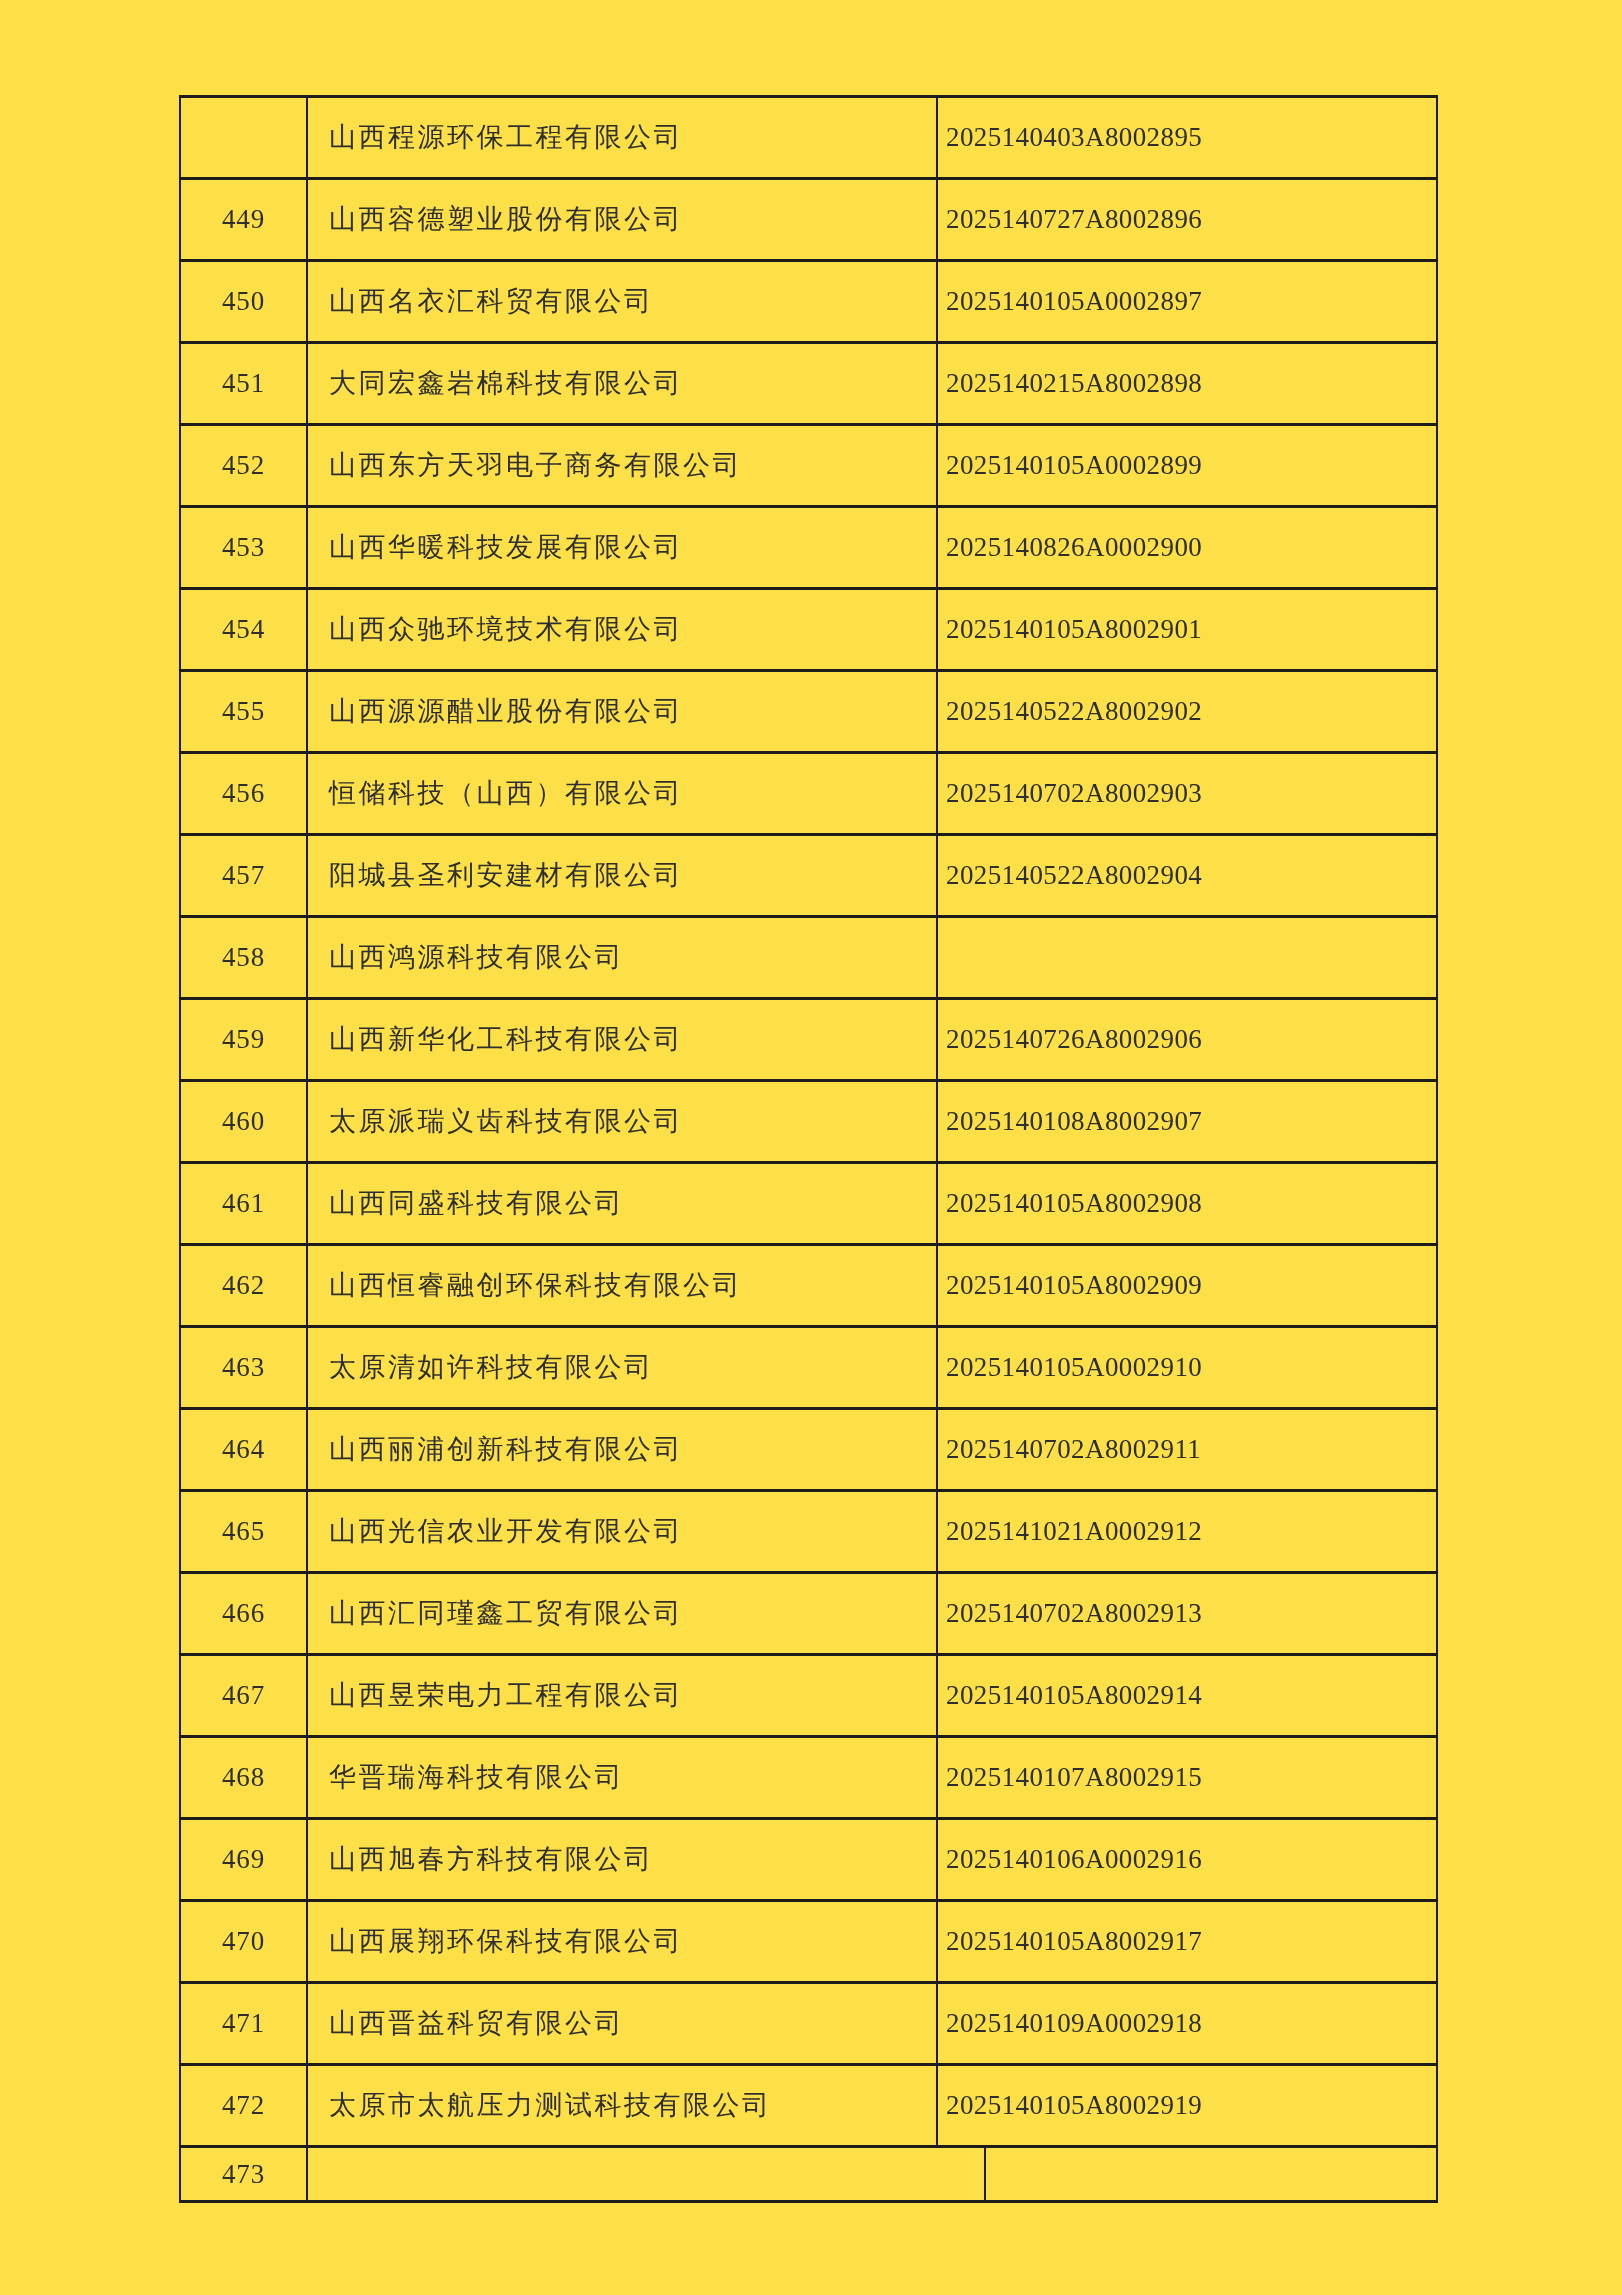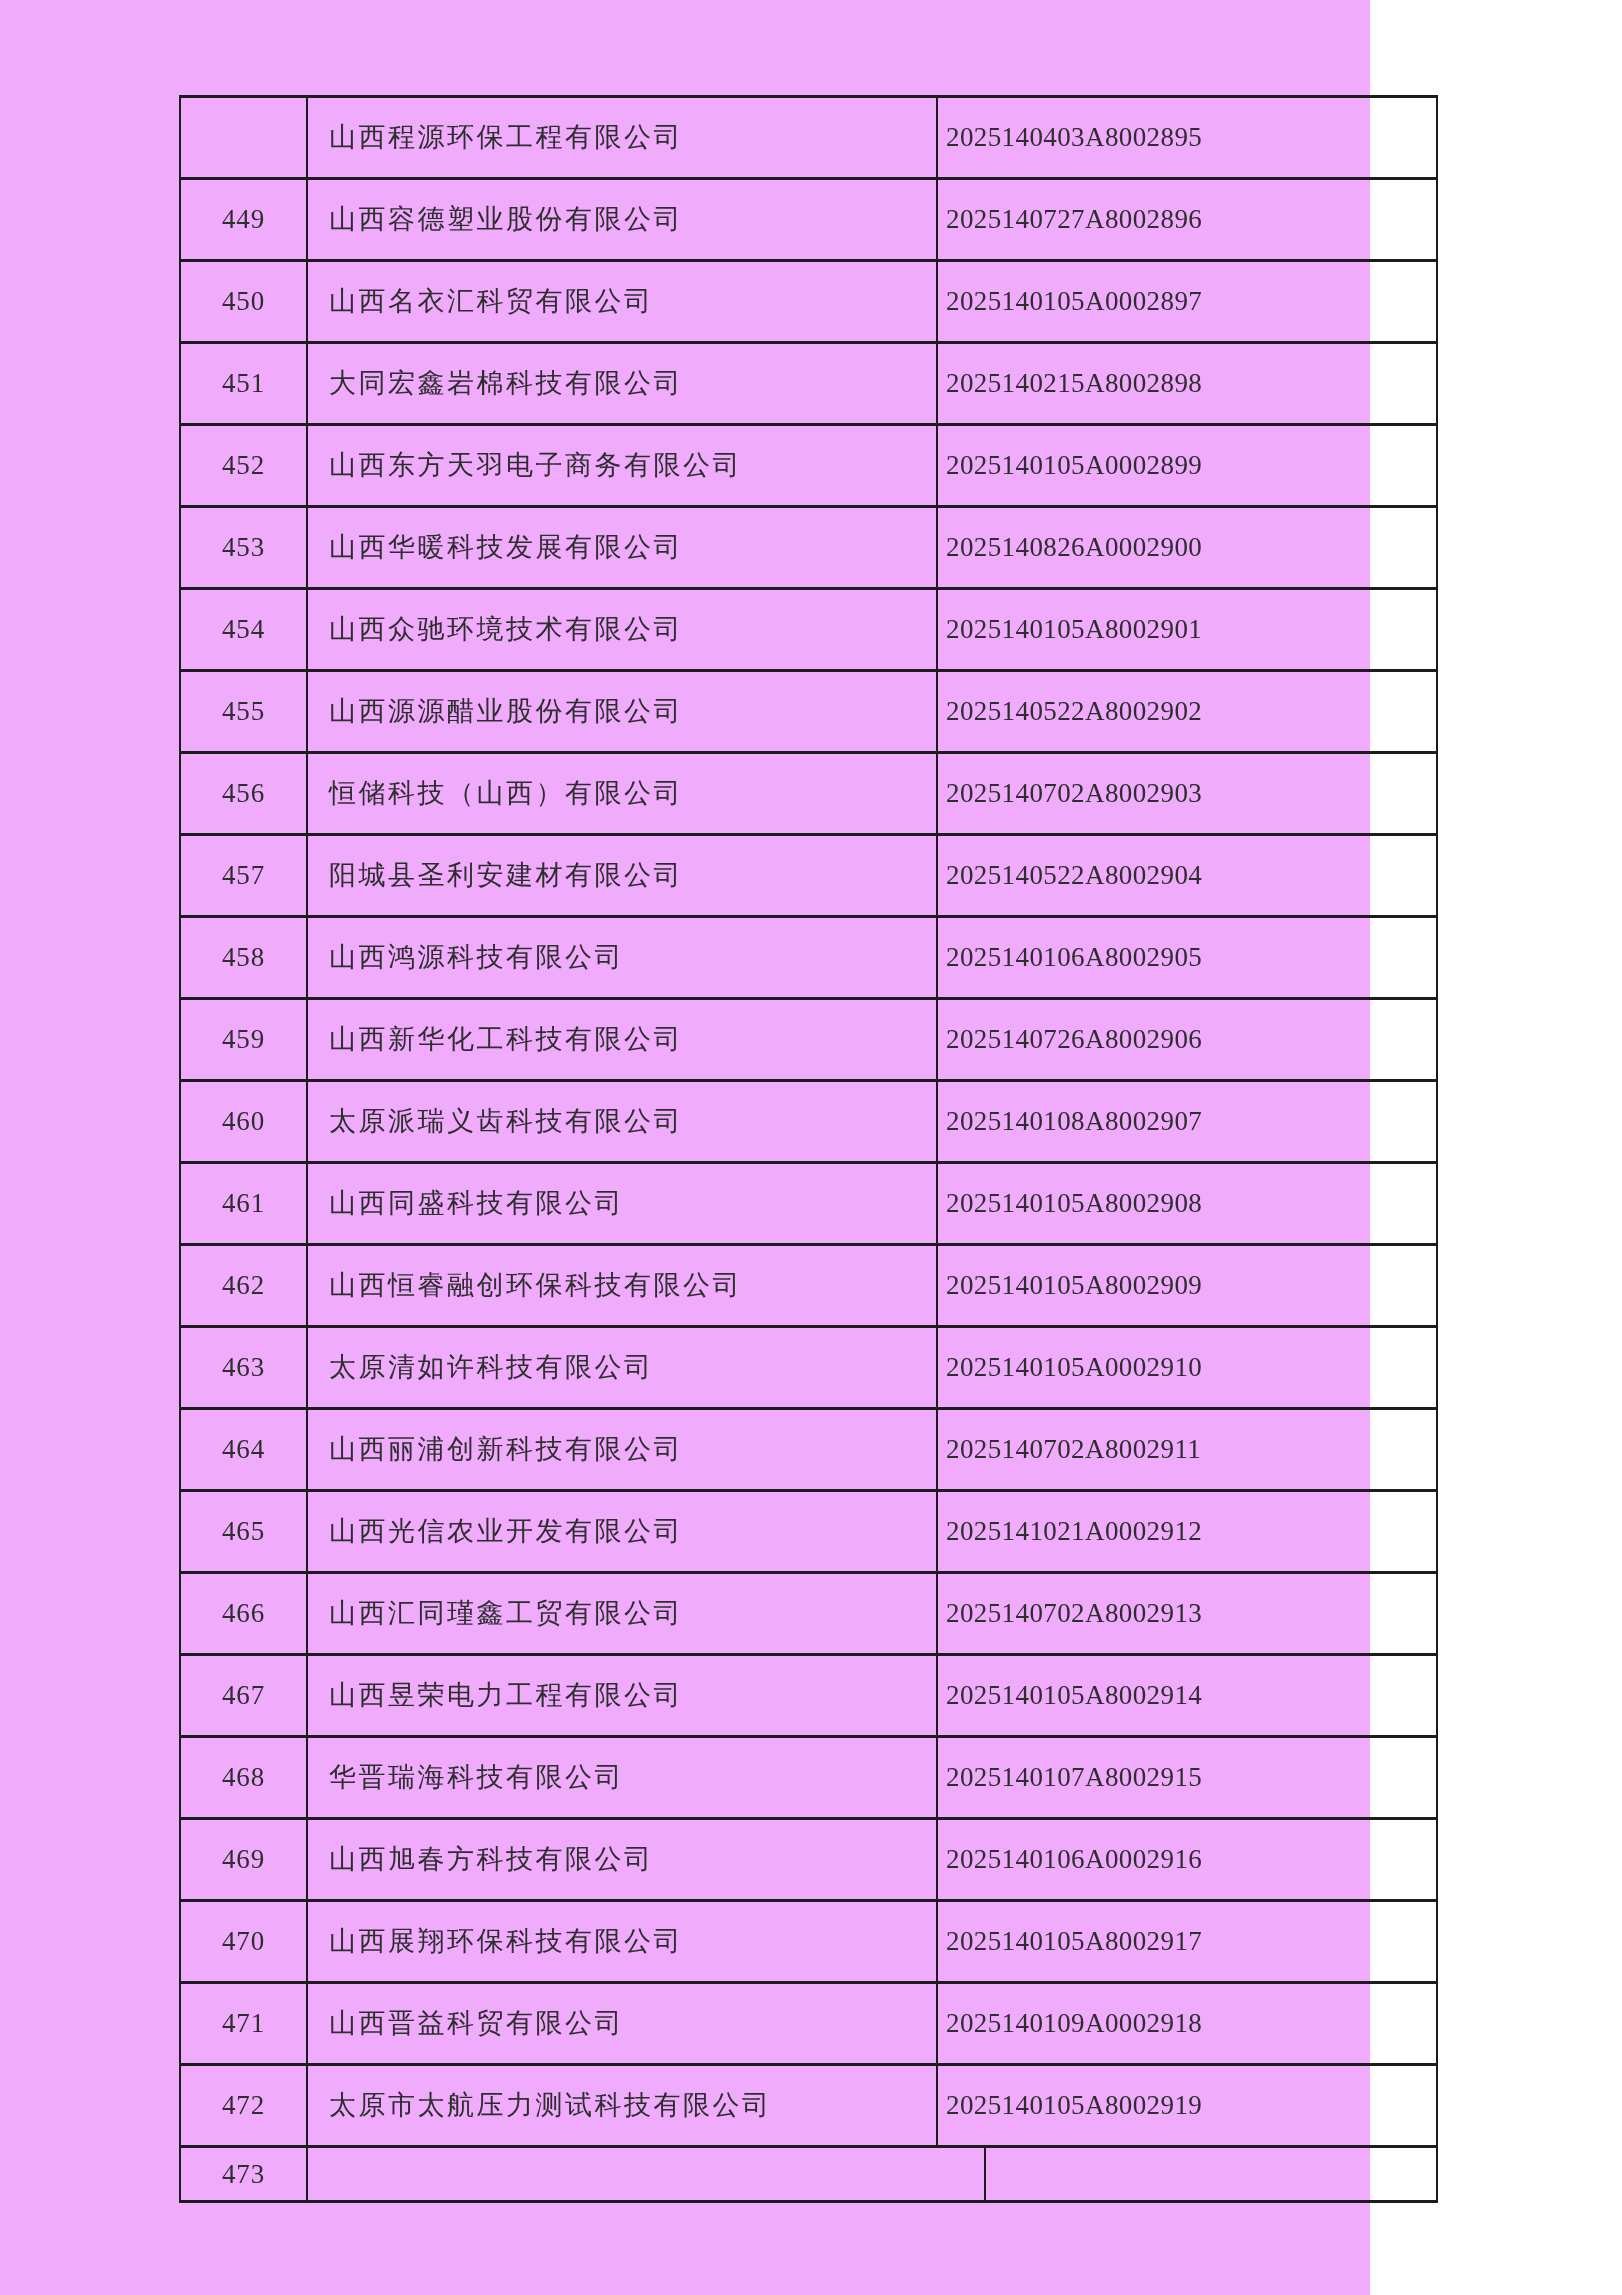--- a/index.html
+++ b/index.html
@@ -2,23 +2,23 @@
 <html style="font-size:13.5px"><head>
 <meta charset="utf-8">
 <style>
   html, body {
     margin: 0;
     padding: 0;
     background: #ffffff;
   }
   .page {
     position: relative;
-    width: 1370px;
+    width: 1622px;
     height: 2295px;
-    background: #f0abfc;
+    background: #fde047;
     font-family: "Liberation Serif", "DejaVu Serif", serif;
     color: #2e2e2e;
   }
   .table {
     position: absolute;
     left: 179px;
     top: 95px;
     width: 1259px;
     box-sizing: border-box;
     border-top: 3.4px solid #1c1c1c;
@@ -126,21 +126,20 @@
 
   <div class="row">
     <div class="cell no">457</div>
     <div class="cell company">阳城县圣利安建材有限公司</div>
     <div class="cell code">2025140522A8002904</div>
   </div>
 
   <div class="row">
     <div class="cell no">458</div>
     <div class="cell company">山西鸿源科技有限公司</div>
-    <div class="cell code">2025140106A8002905</div>
   </div>
 
   <div class="row">
     <div class="cell no">459</div>
     <div class="cell company">山西新华化工科技有限公司</div>
     <div class="cell code">2025140726A8002906</div>
   </div>
 
   <div class="row">
     <div class="cell no">460</div>

